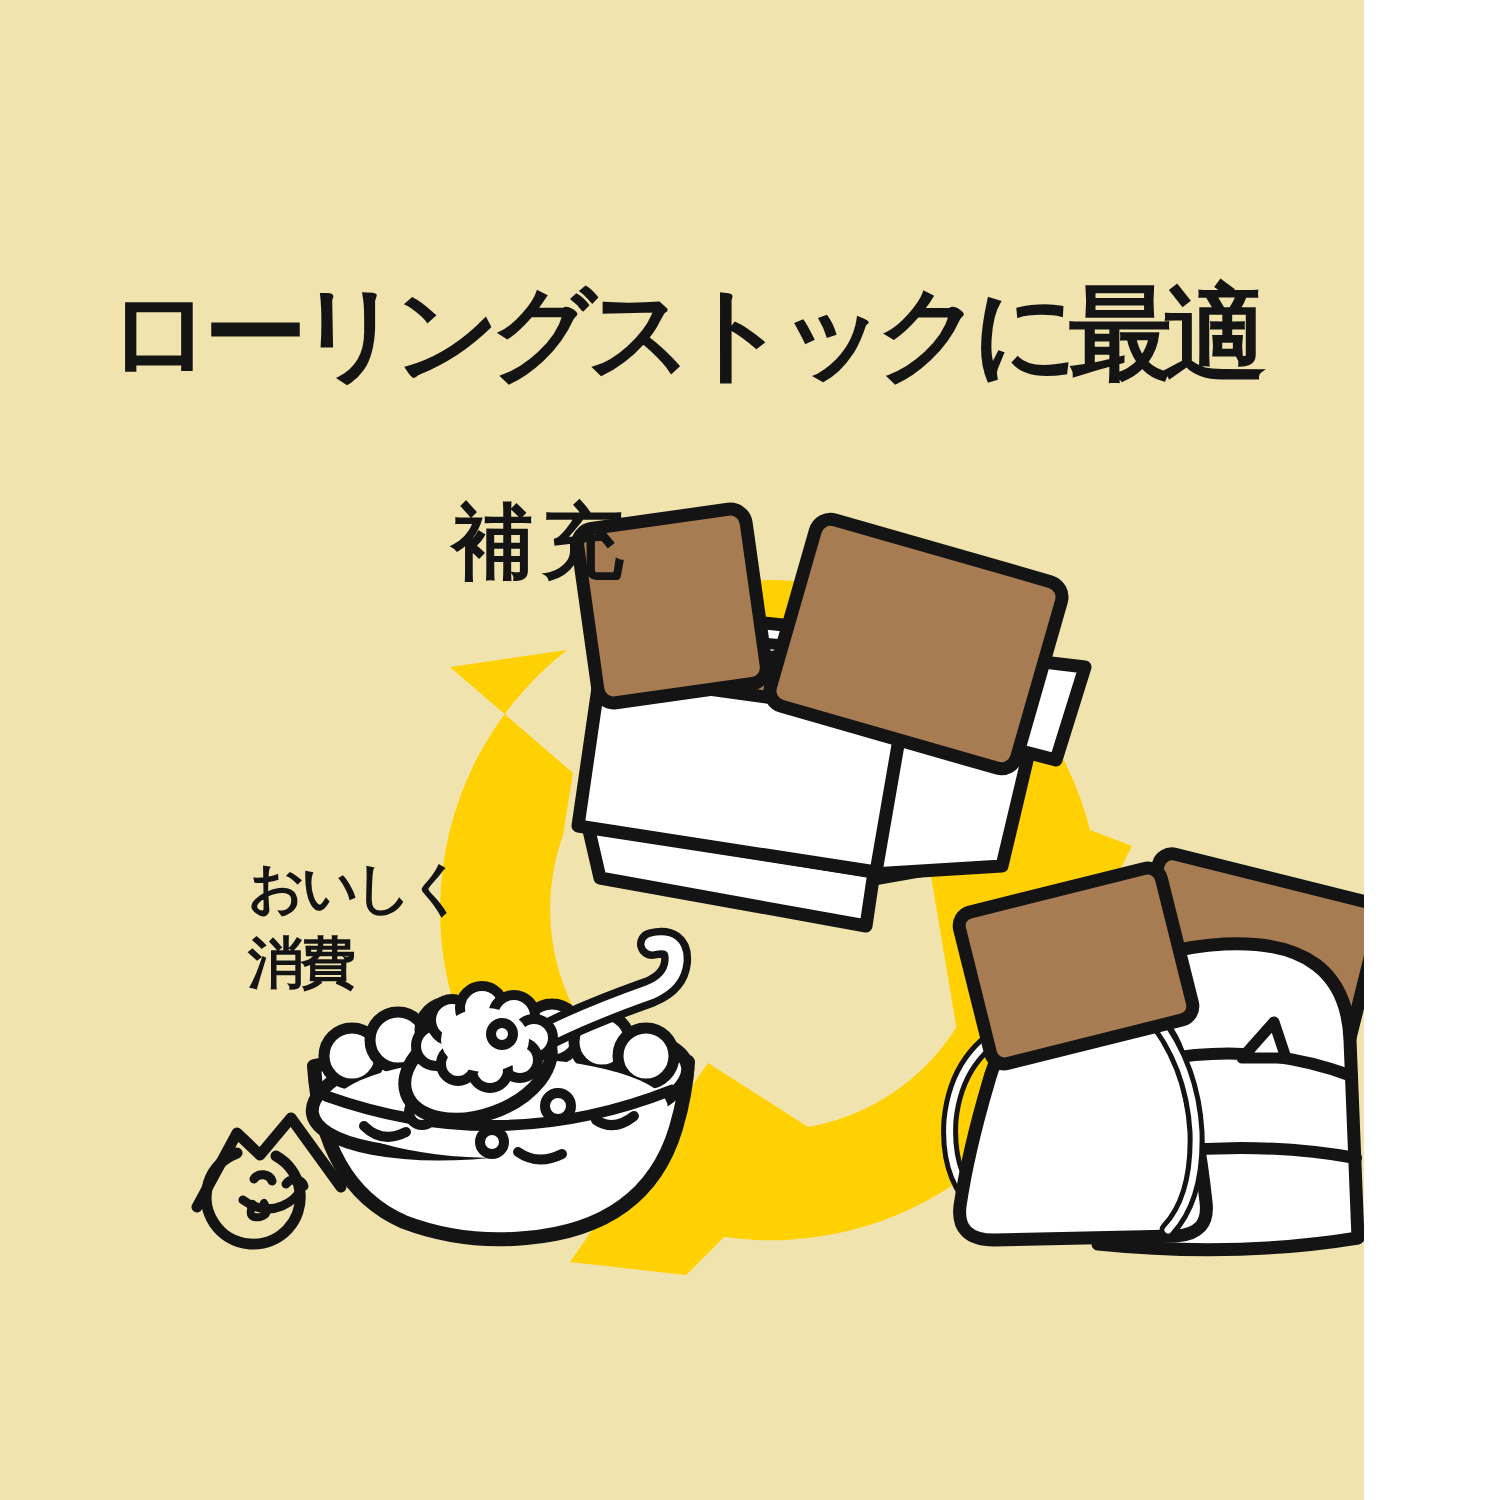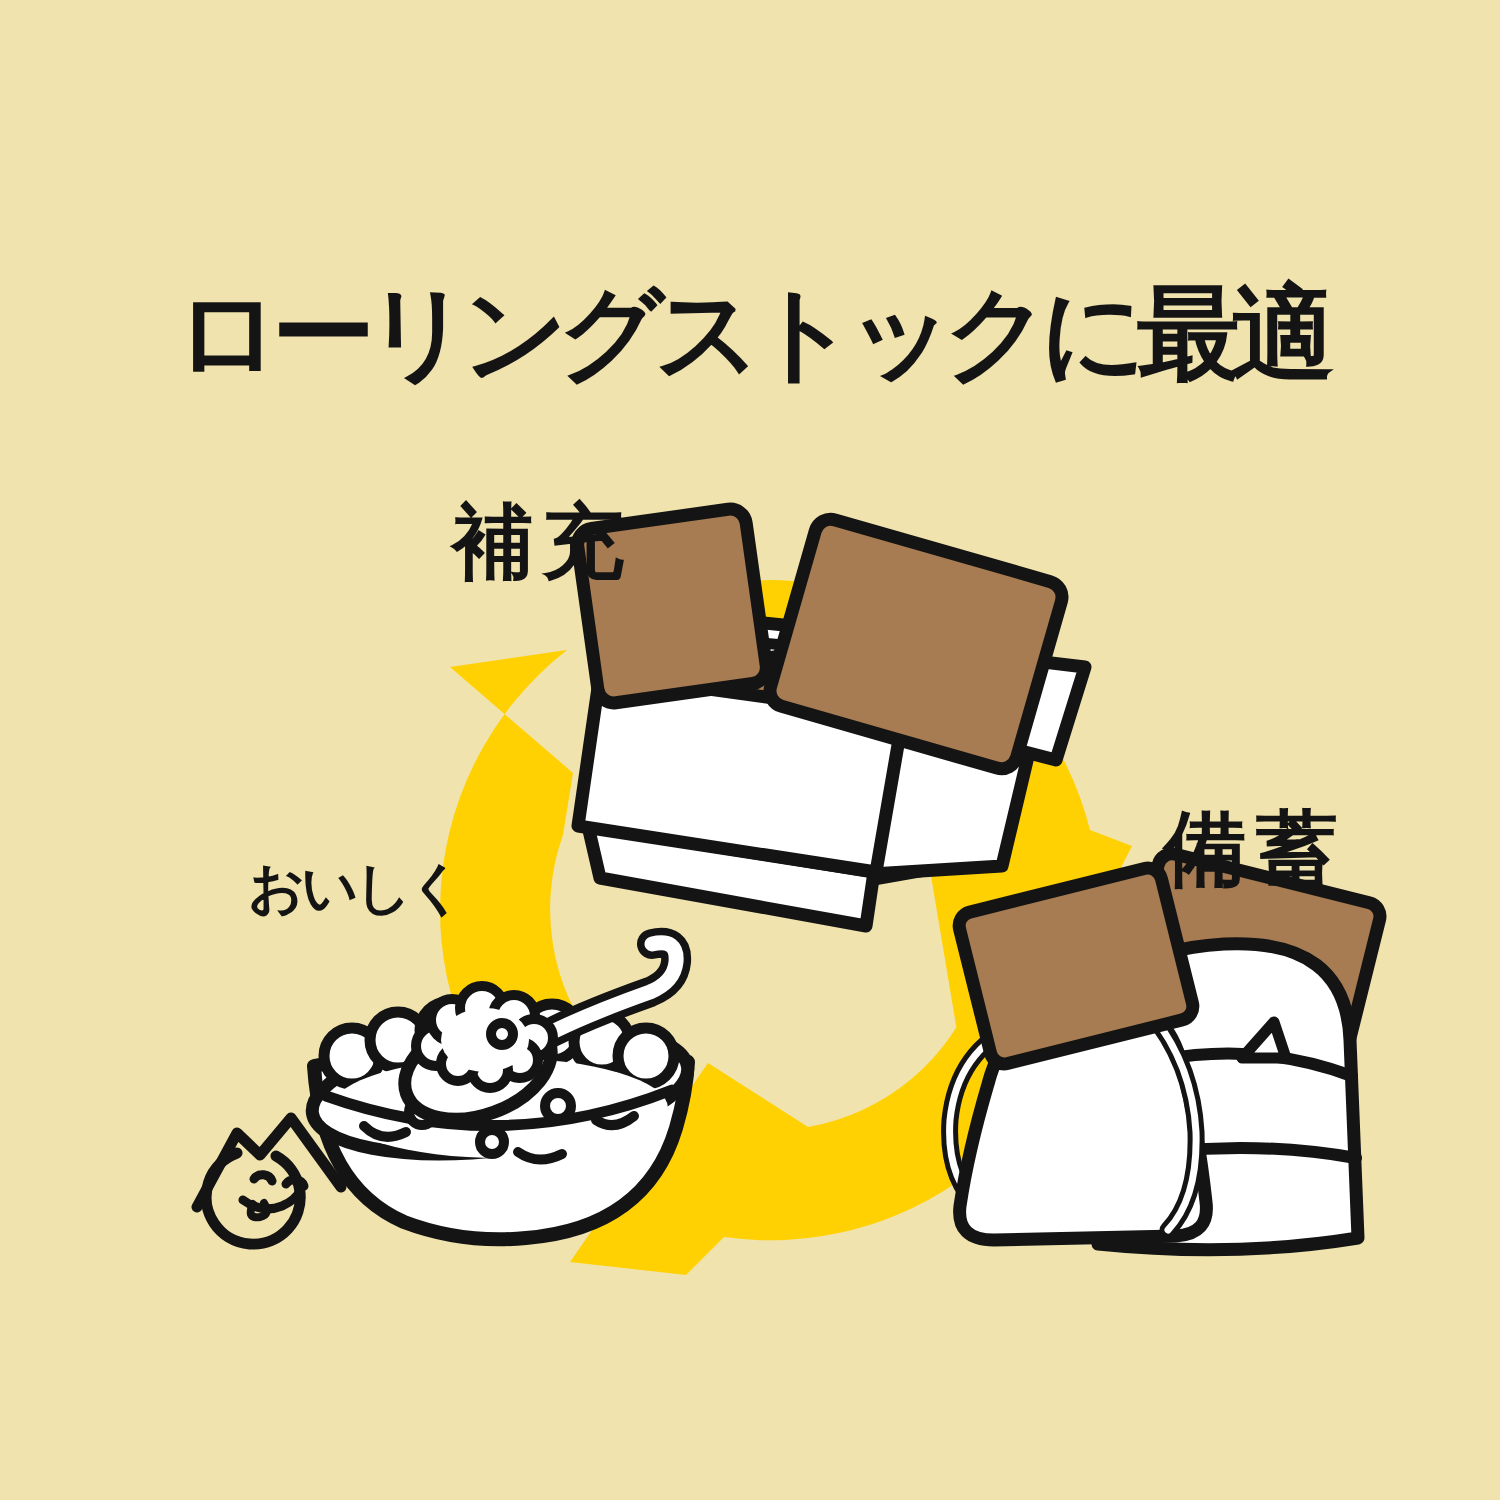--- a/index.html
+++ b/index.html
@@ -1,18 +1,18 @@
 <!DOCTYPE html>
 <html style="--bg: #F0E3AE; --yellow: #FFD103; --brown: #A87C52; --ink: #141414; --white: #FFFFFF;"><head>
 <meta charset="utf-8">
 <style>
   html,body{margin:0;padding:0;}
   .stage{
     position:relative;
-    width:1500px;height:1500px;
+    width:1364px;height:1500px;
     background:var(--bg,#F0E3AE);
     overflow:hidden;
     font-family:"DejaVu Sans","Liberation Sans",sans-serif;
   }
   .art{position:absolute;left:0;top:0;width:1500px;height:1500px;}
   .label{
     position:absolute;
     color:var(--ink,#141414);
     font-weight:900;
     white-space:pre;
@@ -142,16 +142,15 @@
       <path class="nofill ln" d="M237,1153 A47,47 0 1 0 276,1156"></path>
       <path class="nofill ln" d="M254,1179 a10,9 0 0 1 18,2" stroke-width="9"></path>
       <path class="nofill ln" d="M286,1184 a10,9 0 0 1 18,2" stroke-width="9"></path>
       <path class="nofill ln" d="M243,1200 Q262,1214 282,1206 Q296,1200 301,1189" stroke-width="9"></path>
       <path class="nofill ln" d="M253,1204 Q246,1219 260,1217 Q271,1215 264,1203" stroke-width="8"></path>
     </g>
   </svg>
 
   <div class="label title">ローリングストックに最適</div>
   <div class="label lbl-replenish">補充</div>
-  <div class="label lbl-stockpile">備蓄</div>
-  <div class="label lbl-consume"><span>おいしく</span></div>
+  <div class="label lbl-consume"><span>おいしく</span><span>消費</span></div>
 
 </div>
 
 </body></html>

